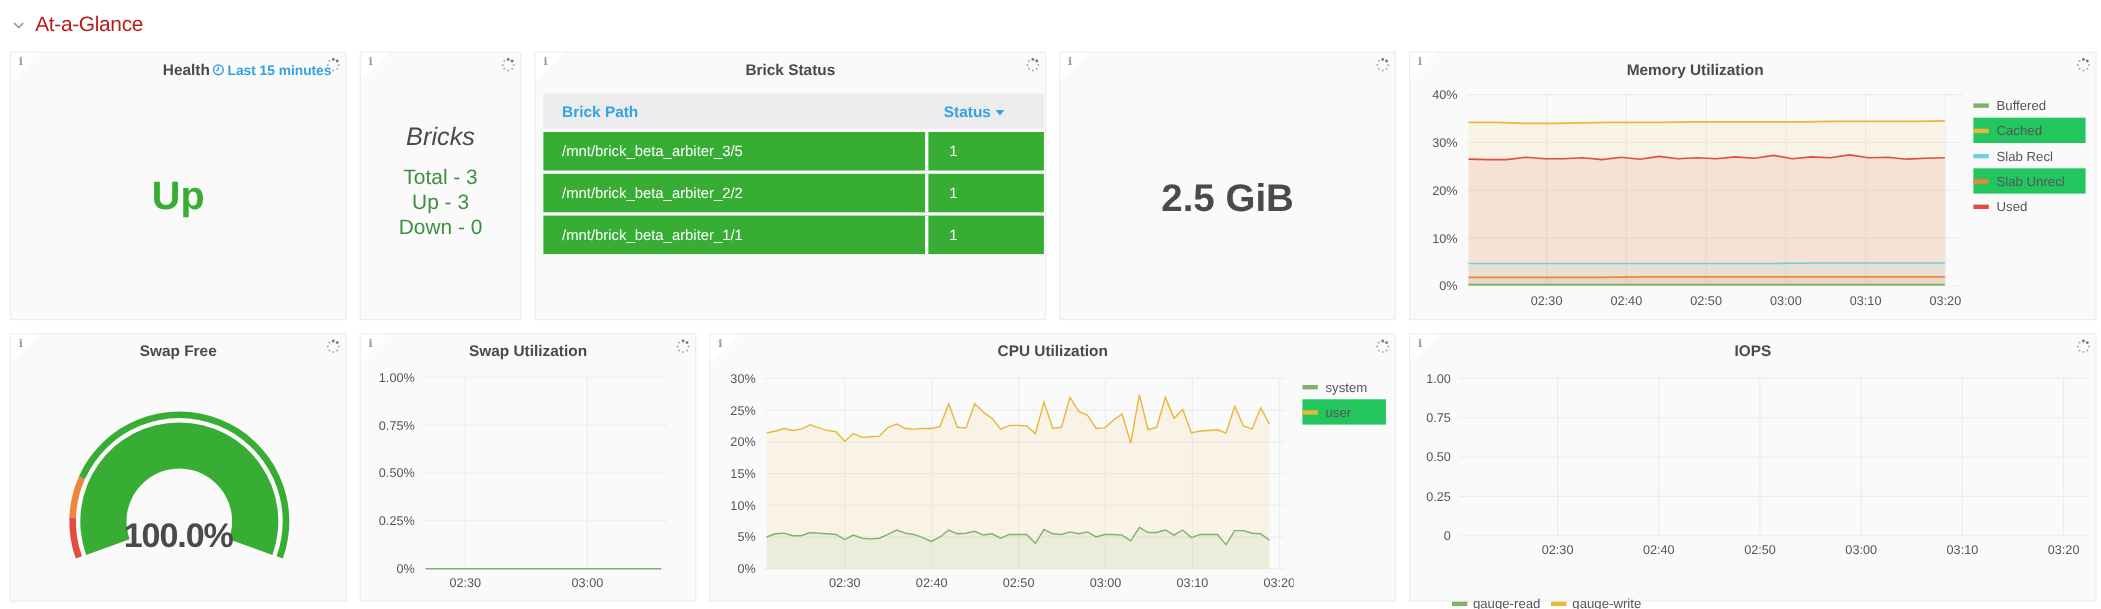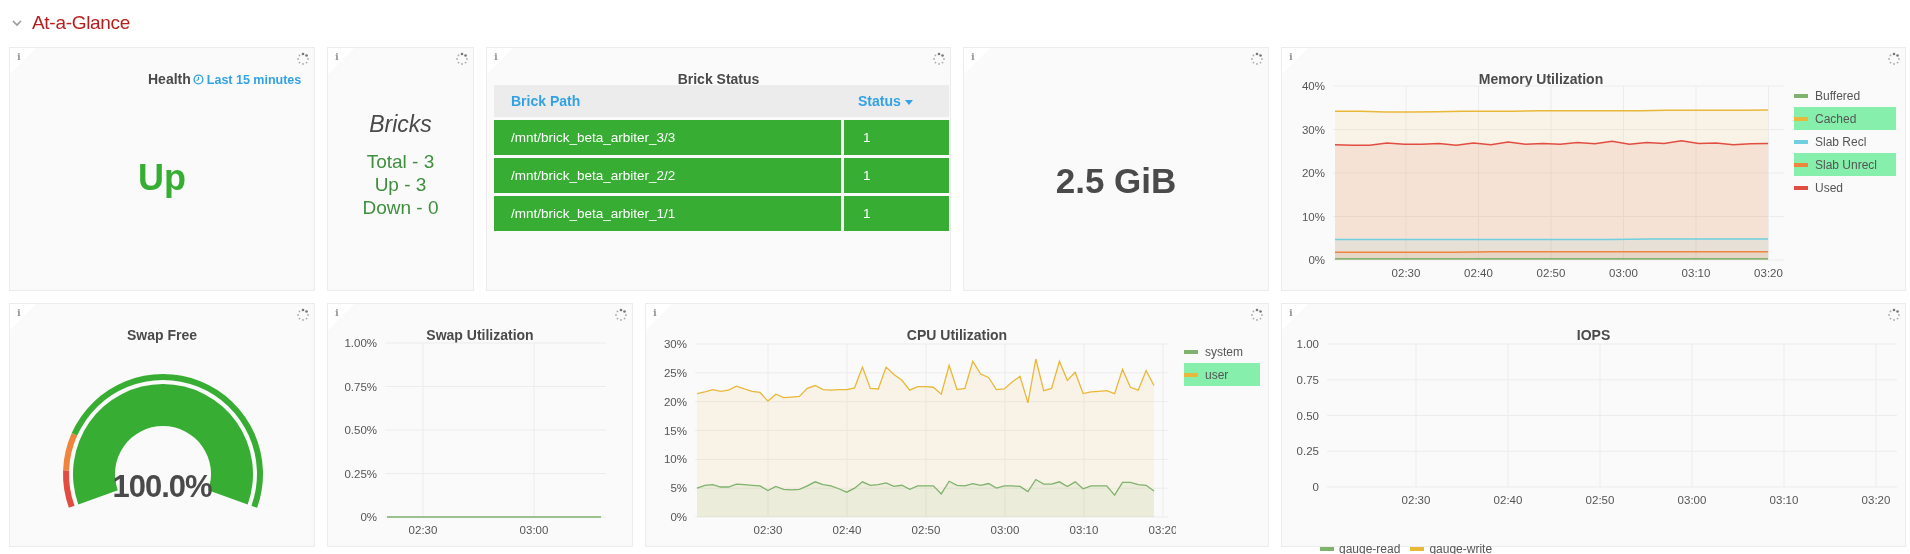--- a/index.html
+++ b/index.html
@@ -5,35 +5,35 @@
   html, body { margin:0; padding:0; }
   body { width:1910px; height:554px; background:#ffffff; position:relative; overflow:hidden;
          font-family:"Liberation Sans", sans-serif; color:#555; }
   .row-header { position:absolute; left:10px; top:8px; height:30px; display:flex; align-items:center; cursor:pointer; }
   .row-chevron { width:14px; height:14px; margin-right:8px; display:inline-block; }
   .row-title { font-size:19px; color:#b91c1c; letter-spacing:-0.3px; }
   .panel { position:absolute; background:#fafafa; border:1px solid #ececec; box-sizing:border-box; }
   .panel-corner { position:absolute; left:0; top:0; width:0; height:0; border-top:26px solid #ffffff; border-right:26px solid transparent; }
   .info-icon { position:absolute; left:7px; top:3px; font-family:"DejaVu Serif", serif; font-size:10px; color:#9a9a9a; font-weight:bold; cursor:pointer; }
   .spinner { position:absolute; right:4px; top:4px; width:14px; height:14px; }
-  .panel-title { position:absolute; left:0; right:0; top:7px; text-align:center; font-size:14px; font-weight:bold; color:#4a4a4a;margin-top:16px; }
+  .panel-title { position:absolute; left:0; right:0; top:7px; text-align:center; font-size:14px; font-weight:bold; color:#4a4a4a; }
   .big-value { position:absolute; left:0; right:0; text-align:center; font-weight:bold; }
   .time-override { color:#33a2e5; font-size:12.5px; font-weight:bold; margin-left:2px; }
   .bricks-title { position:absolute; left:0; right:0; top:63px; text-align:center; font-size:23px; font-style:italic; color:#4a4a4a; }
   .bricks-line { position:absolute; left:0; right:0; text-align:center; font-size:19px; color:#3f8f3f; }
   table.brick-table { position:absolute; left:7px; top:34px; width:455px; border-collapse:separate; border-spacing:0 3px; font-size:13.5px; }
   table.brick-table th { background:#ececec; color:#33a2e5; text-align:left; font-weight:bold; height:32px; padding:0 0 0 17px; font-size:14px; }
   table.brick-table td { background:#37ad34; color:#fff; height:35px; padding:0 0 0 17px; }
   table.brick-table td.status { border-left:3px solid #fafafa; padding-left:19px; }
   .sort-caret { display:inline-block; width:0; height:0; border-left:4px solid transparent; border-right:4px solid transparent; border-top:5px solid #33a2e5; margin-left:4px; vertical-align:middle; }
   svg text { font-family:"Liberation Sans", sans-serif; }
   .axis-label { font-size:11.5px; fill:#555; }
   .legend { position:absolute; font-size:12px; color:#555; }
   .legend-item { display:flex; align-items:center; height:23px; padding:0 8px 0 0; cursor:pointer; }
-  .legend-item.hl { background:#86efac; }
+  .legend-item.hl { background:#22c55e; }
   .legend-swatch { width:14px; height:4px; margin:0 7px 0 0; display:inline-block; }
   .legend-inline { display:inline-flex; align-items:center; margin-right:10px; cursor:pointer;margin-top:22px; }
 </style>
 </head>
 <body>
 
 <div class="row-header">
   <svg class="row-chevron" viewBox="0 0 14 14">
     <polyline points="3,5 7,9 11,5" fill="none" stroke="#9a9a9a" stroke-width="1.6"></polyline>
   </svg>
@@ -97,21 +97,21 @@
   <div class="panel-title">Brick Status</div>
   <table class="brick-table">
     <thead>
       <tr>
         <th style="width:330px;">Brick Path</th>
         <th style="padding-left:17px;"><span>Status</span><span class="sort-caret"></span></th>
       </tr>
     </thead>
     <tbody>
       <tr>
-        <td>/mnt/brick_beta_arbiter_3/3</td>
+        <td>/mnt/brick_beta_arbiter_3/5</td>
         <td class="status">1</td>
       </tr>
       <tr>
         <td>/mnt/brick_beta_arbiter_2/2</td>
         <td class="status">1</td>
       </tr>
       <tr>
         <td>/mnt/brick_beta_arbiter_1/1</td>
         <td class="status">1</td>
       </tr>

